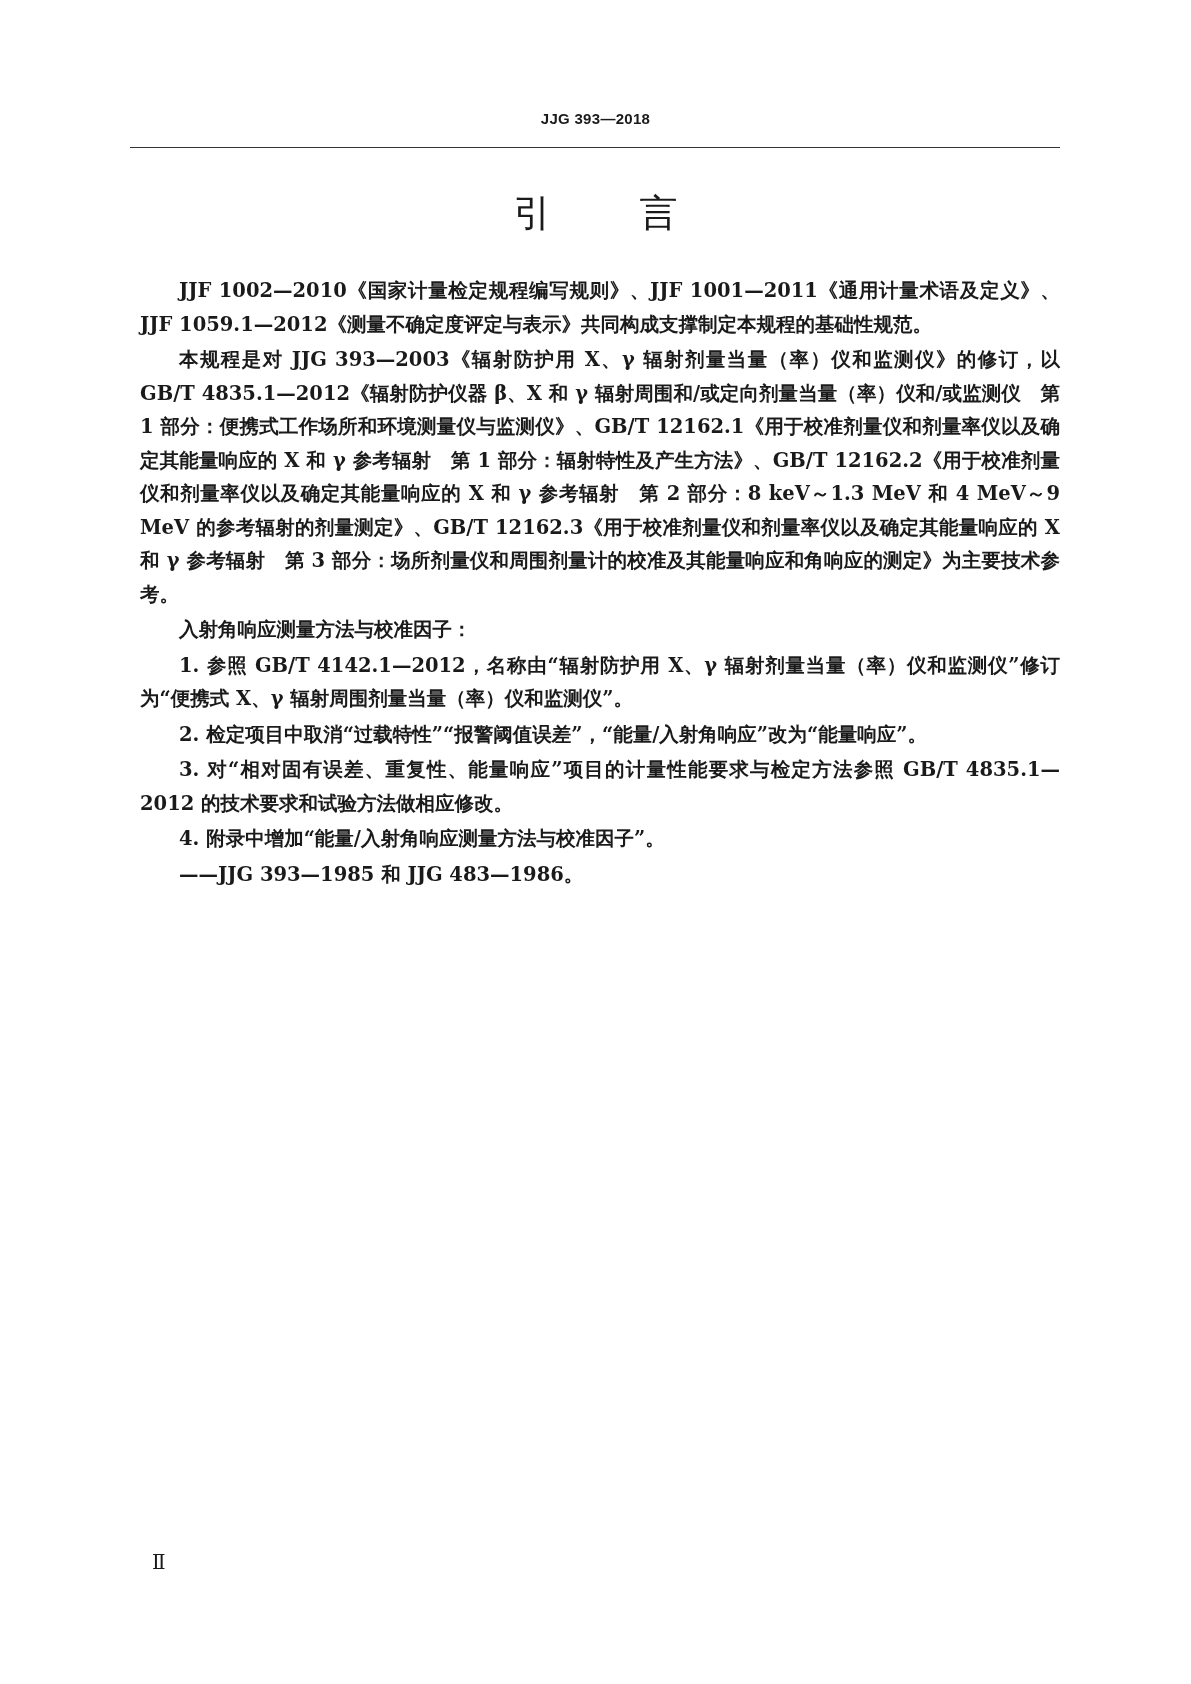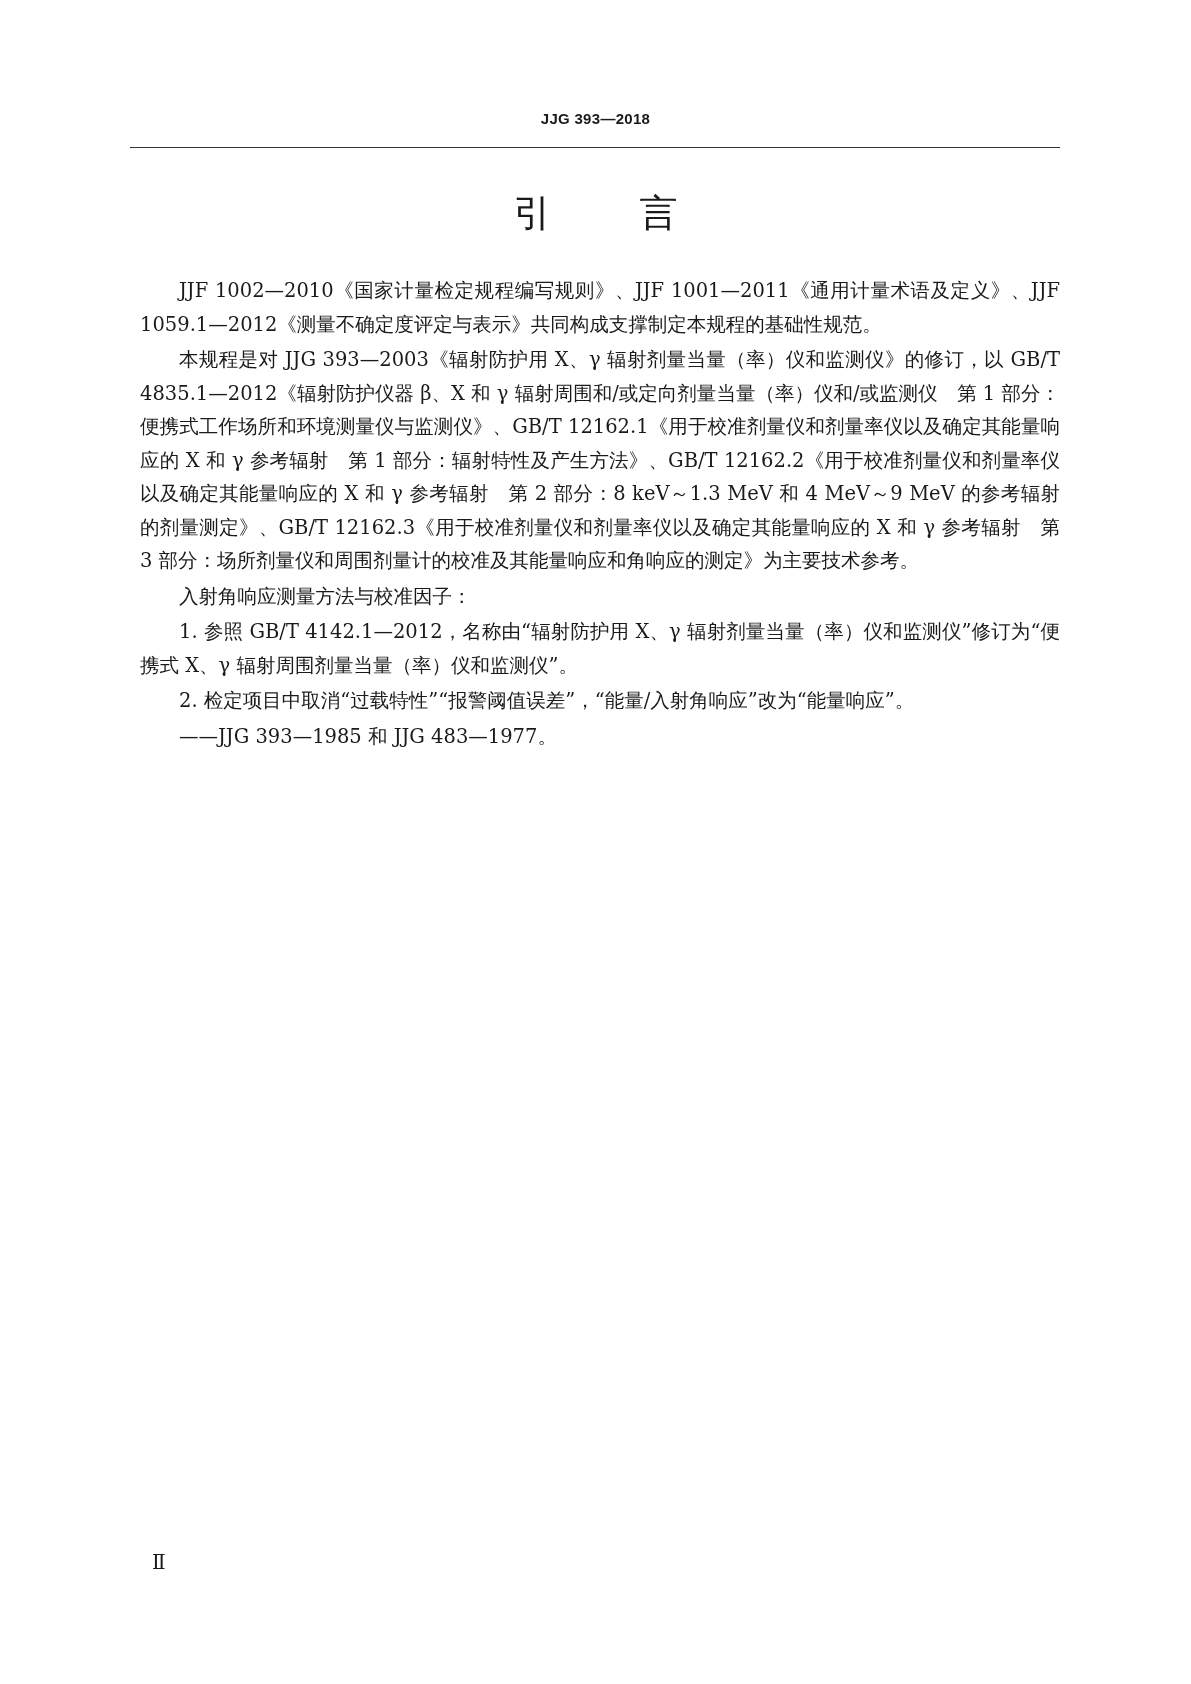--- a/index.html
+++ b/index.html
@@ -8,37 +8,39 @@
     .header { position: absolute; top: 110px; left: 0; width: 1191px; text-align: center;
               font-family: "Liberation Sans", "DejaVu Sans", sans-serif; font-weight: bold;
               font-size: 15px; letter-spacing: 0.3px; }
     .header-rule { position: absolute; top: 147px; left: 130px; width: 930px; height: 0;
                    border-top: 1.6px solid #333; }
     .title { position: absolute; top: 188px; left: 0; width: 1191px; text-align: center;
              font-family: Liberation Mono, monospace; font-size: 38px; letter-spacing: 0; }
     .title span { display: inline-block; margin: 0 44px; }
     .body { position: absolute; top: 274px; left: 140px; width: 920px;
             font-size: 19.5px; line-height: 33.5px; text-align: justify; }
-    .body p { margin: 0 0 2px 0; }
+    .body p { margin: 0 0 2px 0; font-weight: bold; }
     .indent { text-indent: 2em; }
     .page-number { position: absolute; top: 1550px; left: 152px; font-size: 20px;
                    font-family: "DejaVu Serif", serif; }
   </style>
 </head>
 <body>
 
 <div class="header">JJG 393—2018</div>
 <div class="header-rule"></div>
 
 <div class="title">
   <span>引</span><span>言</span>
 </div>
 
 <div class="body">
   <p class="indent">JJF 1002—2010《国家计量检定规程编写规则》、JJF 1001—2011《通用计量术语及定义》、JJF 1059.1—2012《测量不确定度评定与表示》共同构成支撑制定本规程的基础性规范。</p>
   <p class="indent">本规程是对 JJG 393—2003《辐射防护用 X、γ 辐射剂量当量（率）仪和监测仪》的修订，以 GB/T 4835.1—2012《辐射防护仪器 β、X 和 γ 辐射周围和/或定向剂量当量（率）仪和/或监测仪　第 1 部分：便携式工作场所和环境测量仪与监测仪》、GB/T 12162.1《用于校准剂量仪和剂量率仪以及确定其能量响应的 X 和 γ 参考辐射　第 1 部分：辐射特性及产生方法》、GB/T 12162.2《用于校准剂量仪和剂量率仪以及确定其能量响应的 X 和 γ 参考辐射　第 2 部分：8 keV～1.3 MeV 和 4 MeV～9 MeV 的参考辐射的剂量测定》、GB/T 12162.3《用于校准剂量仪和剂量率仪以及确定其能量响应的 X 和 γ 参考辐射　第 3 部分：场所剂量仪和周围剂量计的校准及其能量响应和角响应的测定》为主要技术参考。</p>
   <p class="indent">入射角响应测量方法与校准因子：</p>
   <p class="indent">1. 参照 GB/T 4142.1—2012，名称由“辐射防护用 X、γ 辐射剂量当量（率）仪和监测仪”修订为“便携式 X、γ 辐射周围剂量当量（率）仪和监测仪”。</p>
   <p class="indent">2. 检定项目中取消“过载特性”“报警阈值误差”，“能量/入射角响应”改为“能量响应”。</p>
-  <p class="indent">——JJG 393—1985 和 JJG 483—1977。</p>
+  <p class="indent">3. 对“相对固有误差、重复性、能量响应”项目的计量性能要求与检定方法参照 GB/T 4835.1—2012 的技术要求和试验方法做相应修改。</p>
+  <p class="indent">4. 附录中增加“能量/入射角响应测量方法与校准因子”。</p>
+  <p class="indent">——JJG 393—1985 和 JJG 483—1986。</p>
 </div>
 
 <div class="page-number">Ⅱ</div>
 
 </body></html>

